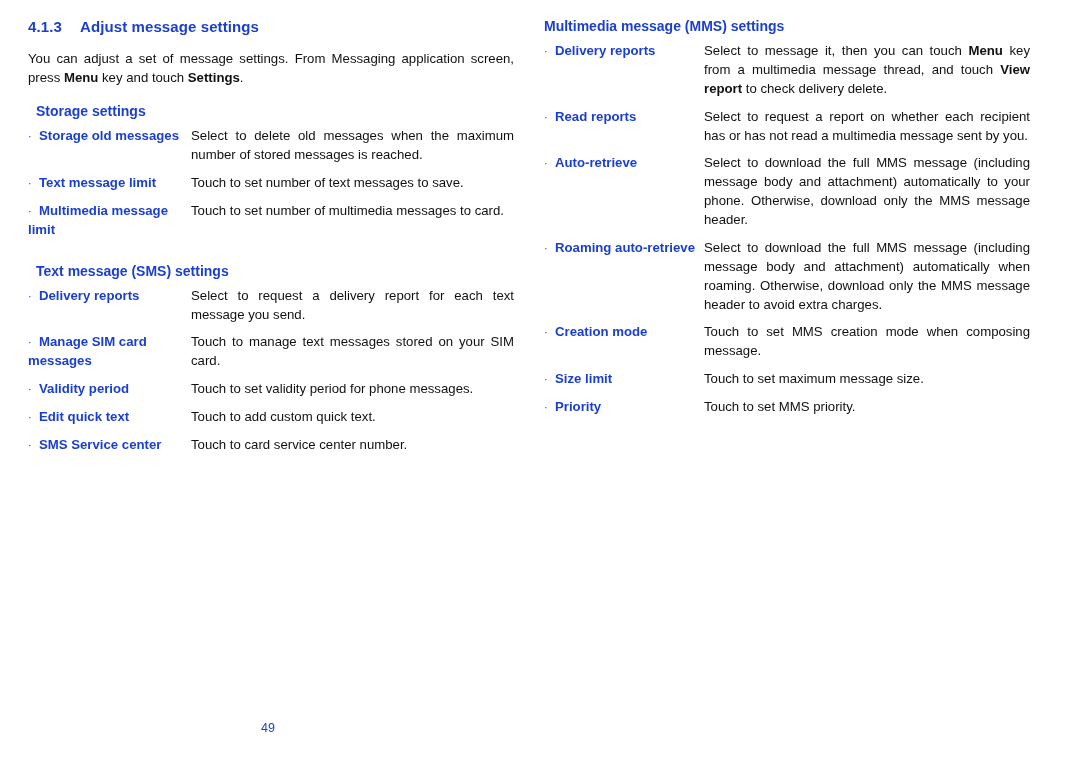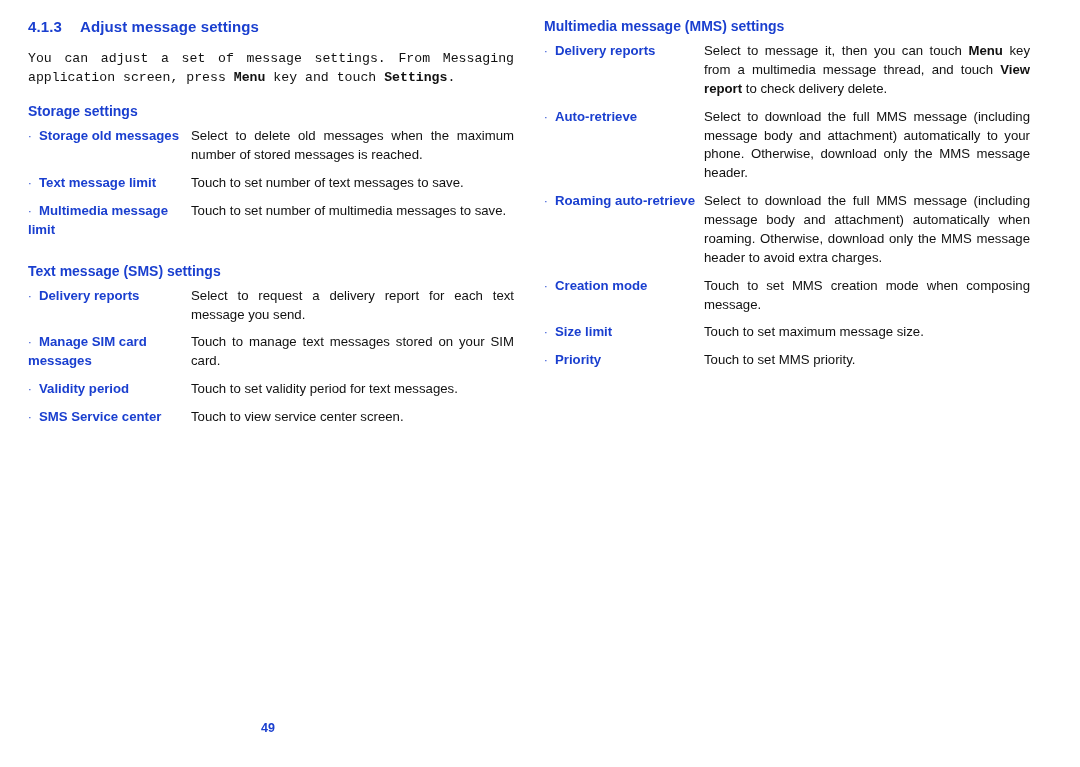--- a/index.html
+++ b/index.html
@@ -36,29 +36,28 @@
     display: inline-block;
     min-width: 52px;
   }
   .intro {
     font-size: 13.2px;
     line-height: 1.45;
     color: #111;
     margin: 0 0 16px 0;
     text-align: justify;
     width: 486px;
-    font-family: Liberation Mono, monospace;
   }
   .intro b { font-weight: bold; }
 
   .subhead {
     color: #1a3fcf;
     font-weight: bold;
     font-size: 14px;
-    margin: 14px 0 8px 0;
+    margin: 14px 0 8px 8px;
   }
   .subhead-right {
     color: #1a3fcf;
     font-weight: bold;
     font-size: 14px;
     margin: 0 0 8px 0;
   }
 
   table.deflist {
     border-collapse: collapse;
@@ -93,21 +92,21 @@
   .left-table col.c1 { width: 163px; }
   .left-table col.c2 { width: 323px; }
   .right-table col.c1 { width: 160px; }
   .right-table col.c2 { width: 326px; }
 
   .folio {
     position: absolute;
     bottom: 32px;
     font-size: 12.5px;
     color: #1a3fcf;
-    font-weight: bold;
+    font-weight: normal;
     margin-top: 36px;
   }
   .folio-left { left: 261px; }
 </style>
 </head>
 <body>
 
 <div class="page page-left">
 
   <h2 class="section-head">
@@ -129,21 +128,21 @@
       <tr>
         <td class="term"><span class="bullet">·</span><span>Storage old messages</span></td>
         <td class="desc">Select to delete old messages when the maximum number of stored messages is reached.</td>
       </tr>
       <tr>
         <td class="term"><span class="bullet">·</span><span>Text message limit</span></td>
         <td class="desc">Touch to set number of text messages to save.</td>
       </tr>
       <tr>
         <td class="term"><span class="bullet">·</span><span>Multimedia message limit</span></td>
-        <td class="desc">Touch to set number of multimedia messages to save.</td>
+        <td class="desc">Touch to set number of multimedia messages to card.</td>
       </tr>
     </tbody>
   </table>
 
   <h3 class="subhead">Text message (SMS) settings</h3>
 
   <table class="deflist left-table">
     <colgroup>
         <col class="c1">
         <col class="c2">
@@ -152,25 +151,29 @@
       <tr>
         <td class="term"><span class="bullet">·</span><span>Delivery reports</span></td>
         <td class="desc">Select to request a delivery report for each text message you send.</td>
       </tr>
       <tr>
         <td class="term"><span class="bullet">·</span><span>Manage SIM card messages</span></td>
         <td class="desc">Touch to manage text messages stored on your SIM card.</td>
       </tr>
       <tr>
         <td class="term"><span class="bullet">·</span><span>Validity period</span></td>
-        <td class="desc">Touch to set validity period for text messages.</td>
+        <td class="desc">Touch to set validity period for phone messages.</td>
+      </tr>
+      <tr>
+        <td class="term"><span class="bullet">·</span><span>Edit quick text</span></td>
+        <td class="desc">Touch to add custom quick text.</td>
       </tr>
       <tr>
         <td class="term"><span class="bullet">·</span><span>SMS Service center</span></td>
-        <td class="desc">Touch to view service center screen.</td>
+        <td class="desc">Touch to card service center number.</td>
       </tr>
     </tbody>
   </table>
 
   <div class="folio folio-left">49</div>
 </div>
 
 <div class="page page-right">
 
   <h3 class="subhead-right">Multimedia message (MMS) settings</h3>
@@ -179,20 +182,24 @@
     <colgroup>
         <col class="c1">
         <col class="c2">
       </colgroup>
     <tbody id="mms-rows">
         <tr>
           <td class="term"><span class="bullet">·</span><span>Delivery reports</span></td>
           <td class="desc"><span>Select to message it, then you can touch </span><b>Menu</b><span> key from a multimedia message thread, and touch </span><b>View report</b><span> to check delivery delete.</span></td>
         </tr>
         <tr>
+          <td class="term"><span class="bullet">·</span><span>Read reports</span></td>
+          <td class="desc"><span>Select to request a report on whether each recipient has or has not read a multimedia message sent by you.</span></td>
+        </tr>
+        <tr>
           <td class="term"><span class="bullet">·</span><span>Auto-retrieve</span></td>
           <td class="desc"><span>Select to download the full MMS message (including message body and attachment) automatically to your phone. Otherwise, download only the MMS message header.</span></td>
         </tr>
         <tr>
           <td class="term"><span class="bullet">·</span><span>Roaming auto-retrieve</span></td>
           <td class="desc"><span>Select to download the full MMS message (including message body and attachment) automatically when roaming. Otherwise, download only the MMS message header to avoid extra charges.</span></td>
         </tr>
         <tr>
           <td class="term"><span class="bullet">·</span><span>Creation mode</span></td>
           <td class="desc"><span>Touch to set MMS creation mode when composing message.</span></td>

